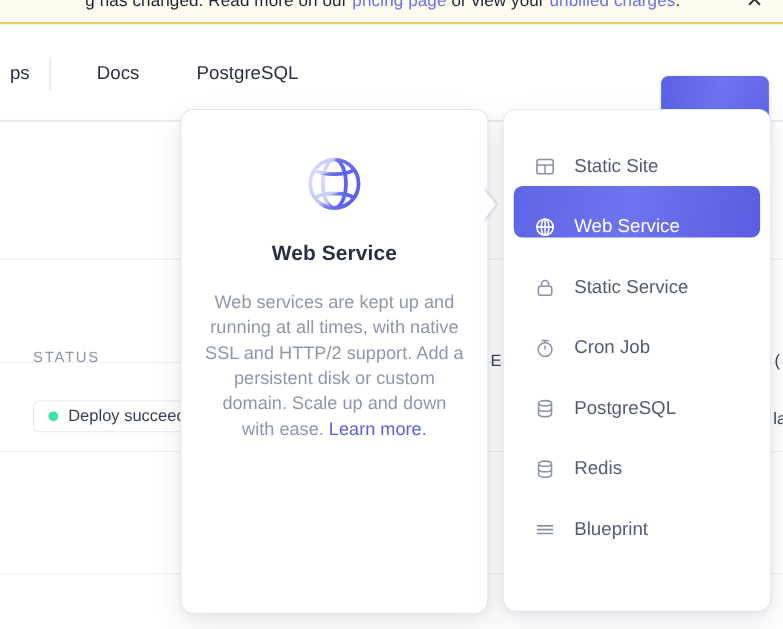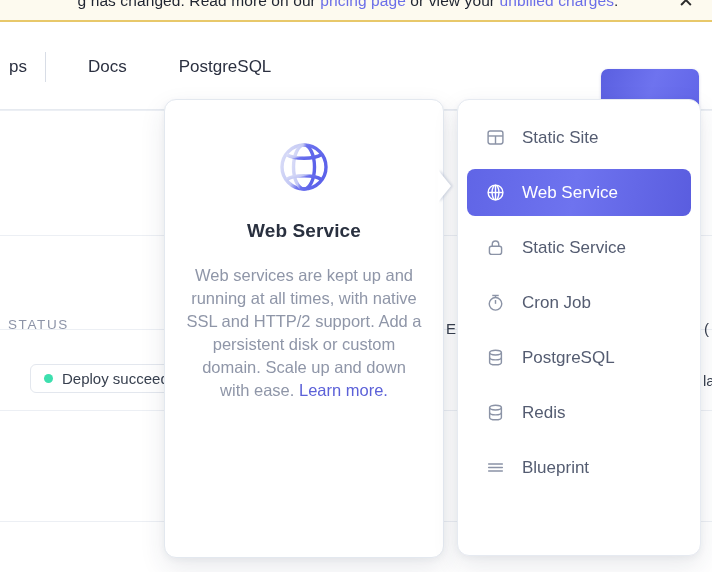--- a/index.html
+++ b/index.html
@@ -205,21 +205,21 @@
     background: #ffffff;
     border: 1px solid #e6eaf1;
     border-radius: 12px;
     box-shadow: 0 10px 26px rgba(38,50,80,.10), 0 2px 6px rgba(38,50,80,.05);
     padding: 14px 9px;
     z-index: 5;
   }
   .menu-item {
     height: 47px;
     display: flex;
-    align-items: center;
+    align-items: flex-end;
     gap: 17px;
     padding: 0 18px;
     border-radius: 8px;
     font-size: 17px;
     color: #545c71;
     cursor: pointer;
     white-space: nowrap;
     margin-bottom: 8px;
   }
   .menu-item .mi-icon {
@@ -241,21 +241,21 @@
 
 <div id="root">
 
   <div class="bg-table">
     <div class="bg-row-line" style="top:0px;"></div>
     <div class="bg-row-line" style="top:125px;"></div>
     <div class="bg-row-line" style="top:219px;"></div>
     <div class="bg-row-line" style="top:300px;"></div>
     <div class="bg-row-line" style="top:411px;"></div>
 
-    <div class="bg-col-head" style="left:8px; top:207px;">STATUS</div>
+    <div class="bg-col-head" style="left:30px; top:207px;">STATUS</div>
   </div>
 
   <div class="status-badge">
     <span class="status-dot"></span>
     <span>Deploy succeeded</span>
   </div>
 
   <div class="bg-clip-text" style="left:446px; top:320px;">E</div>
   <div class="bg-clip-text" style="left:704px; top:320px;">(</div>
   <div class="bg-clip-text" style="left:703px; top:372px;">la</div>

